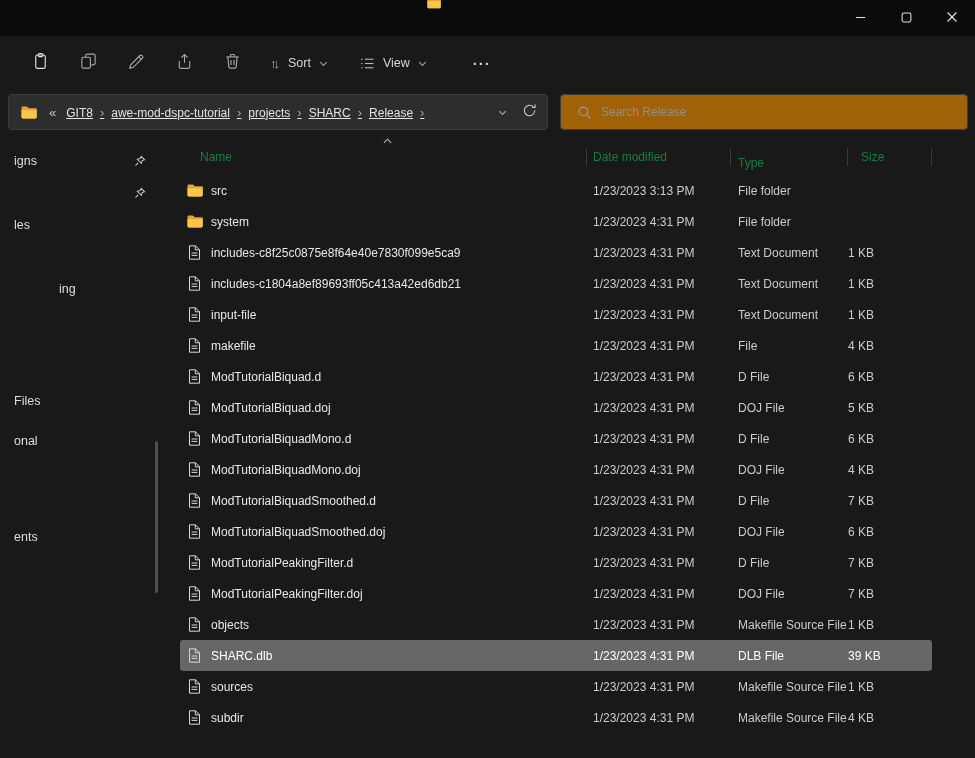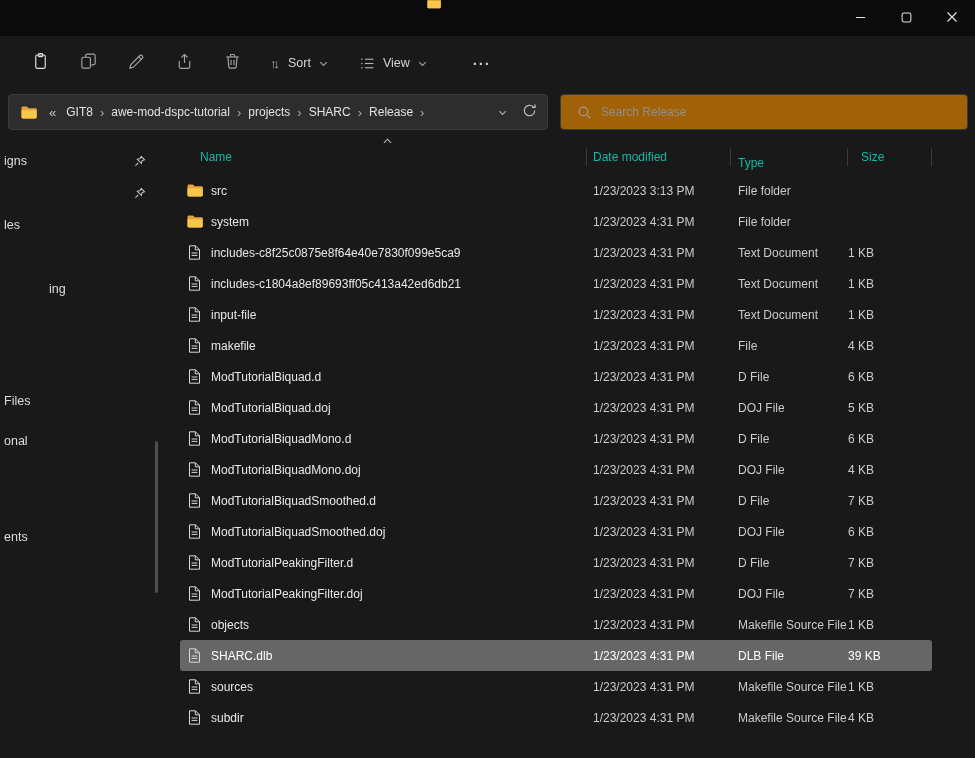--- a/index.html
+++ b/index.html
@@ -26,37 +26,37 @@
   .tool-drop { height: 36px; display: flex; align-items: center; gap: 7px; padding: 0 10px; margin-right: 10px; border-radius: 4px; color: #d4d4d4; font-size: 12.5px; }
   .sort-arrows { font-size: 13px; letter-spacing: -3px; color: #b5b5b5; padding-right: 4px; }
   .chev { display: flex; color: #9f9f9f; }
   .more-btn { width: 40px; height: 36px; margin-left: 14px; color: #d0d0d0; font-size: 15px; font-weight: bold; letter-spacing: 1px; }
 
   
   .addressrow { position: absolute; top: 90px; left: 0; right: 0; height: 45px; }
   .addressbar { position: absolute; left: 8px; top: 4px; width: 540px; height: 36px; background: #2d2d2d; border: 1px solid #3b3b3b; border-radius: 4px; display: flex; align-items: center; padding: 0 10px 0 12px; }
   .addr-folder { display: flex; margin-right: 12px; }
   .collapse { color: #c6c6c6; font-size: 13px; margin-right: 10px; }
-  .crumbs { display: flex; align-items: flex-start; }
+  .crumbs { display: flex; align-items: flex-end; text-decoration: underline; }
   .crumb { font-size: 12px; color: #e2e2e2; white-space: nowrap; }
   .crumb-sep { color: #a8a8a8; margin: 0 7px; font-size: 13px; }
   .addr-chev { margin-left: auto; display: flex; color: #a8a8a8; }
   .refresh-btn { margin-left: 14px; display: flex; }
   .searchbar { position: absolute; left: 560px; top: 4px; width: 408px; height: 36px; background: #a16207; border: 1px solid #3b3b3b; border-radius: 4px; display: flex; align-items: center; padding: 0 12px 0 16px; gap: 9px; }
   .search-input { flex: 1; background: transparent; border: none; outline: none; color: #e0e0e0; font-size: 12px; font-family: inherit; }
   .search-input::placeholder { color: #8f8f8f; }
 
   
-  .sidebar-frag { position: absolute; left: 4px; font-size: 12.5px; color: #dedede; white-space: nowrap; }
+  .sidebar-frag { position: absolute; left: 14px; font-size: 12.5px; color: #dedede; white-space: nowrap; }
   .pin { position: absolute; left: 133px; display: flex; }
   .side-scrollbar { position: absolute; left: 155px; top: 441px; width: 3px; height: 152px; background: #4f4f4f; border-radius: 2px; }
 
   
   .filearea { position: absolute; left: 180px; top: 143px; width: 752px; }
-  .hdr { display: flex; height: 27px; position: relative; color: #14b8a6; font-size: 12px; }
+  .hdr { display: flex; height: 27px; position: relative; color: #15803d; font-size: 12px; }
   .hc { display: flex; align-items: center; height: 18px; margin-top: 5px; border-right: 1px solid #3a3a3a; }
   .w-name { width: 407px; } .w-date { width: 144px; } .w-type { width: 117px; } .w-size { width: 84px; }
   .hc.name span { margin-left: 20px; }
   .hc.date span { margin-left: 6px; }
   .hc.type span { margin-left: 7px; margin-top: 12px; }
   .hc.size span { margin-left: 13px; }
   .sort-asc { position: absolute; left: 203px; top: -5px; display: flex; }
   .rows { margin-top: 5px; }
   .row { display: flex; height: 31px; align-items: center; font-size: 12px; border-radius: 3px; }
   .row.selected { background: #666666; }

